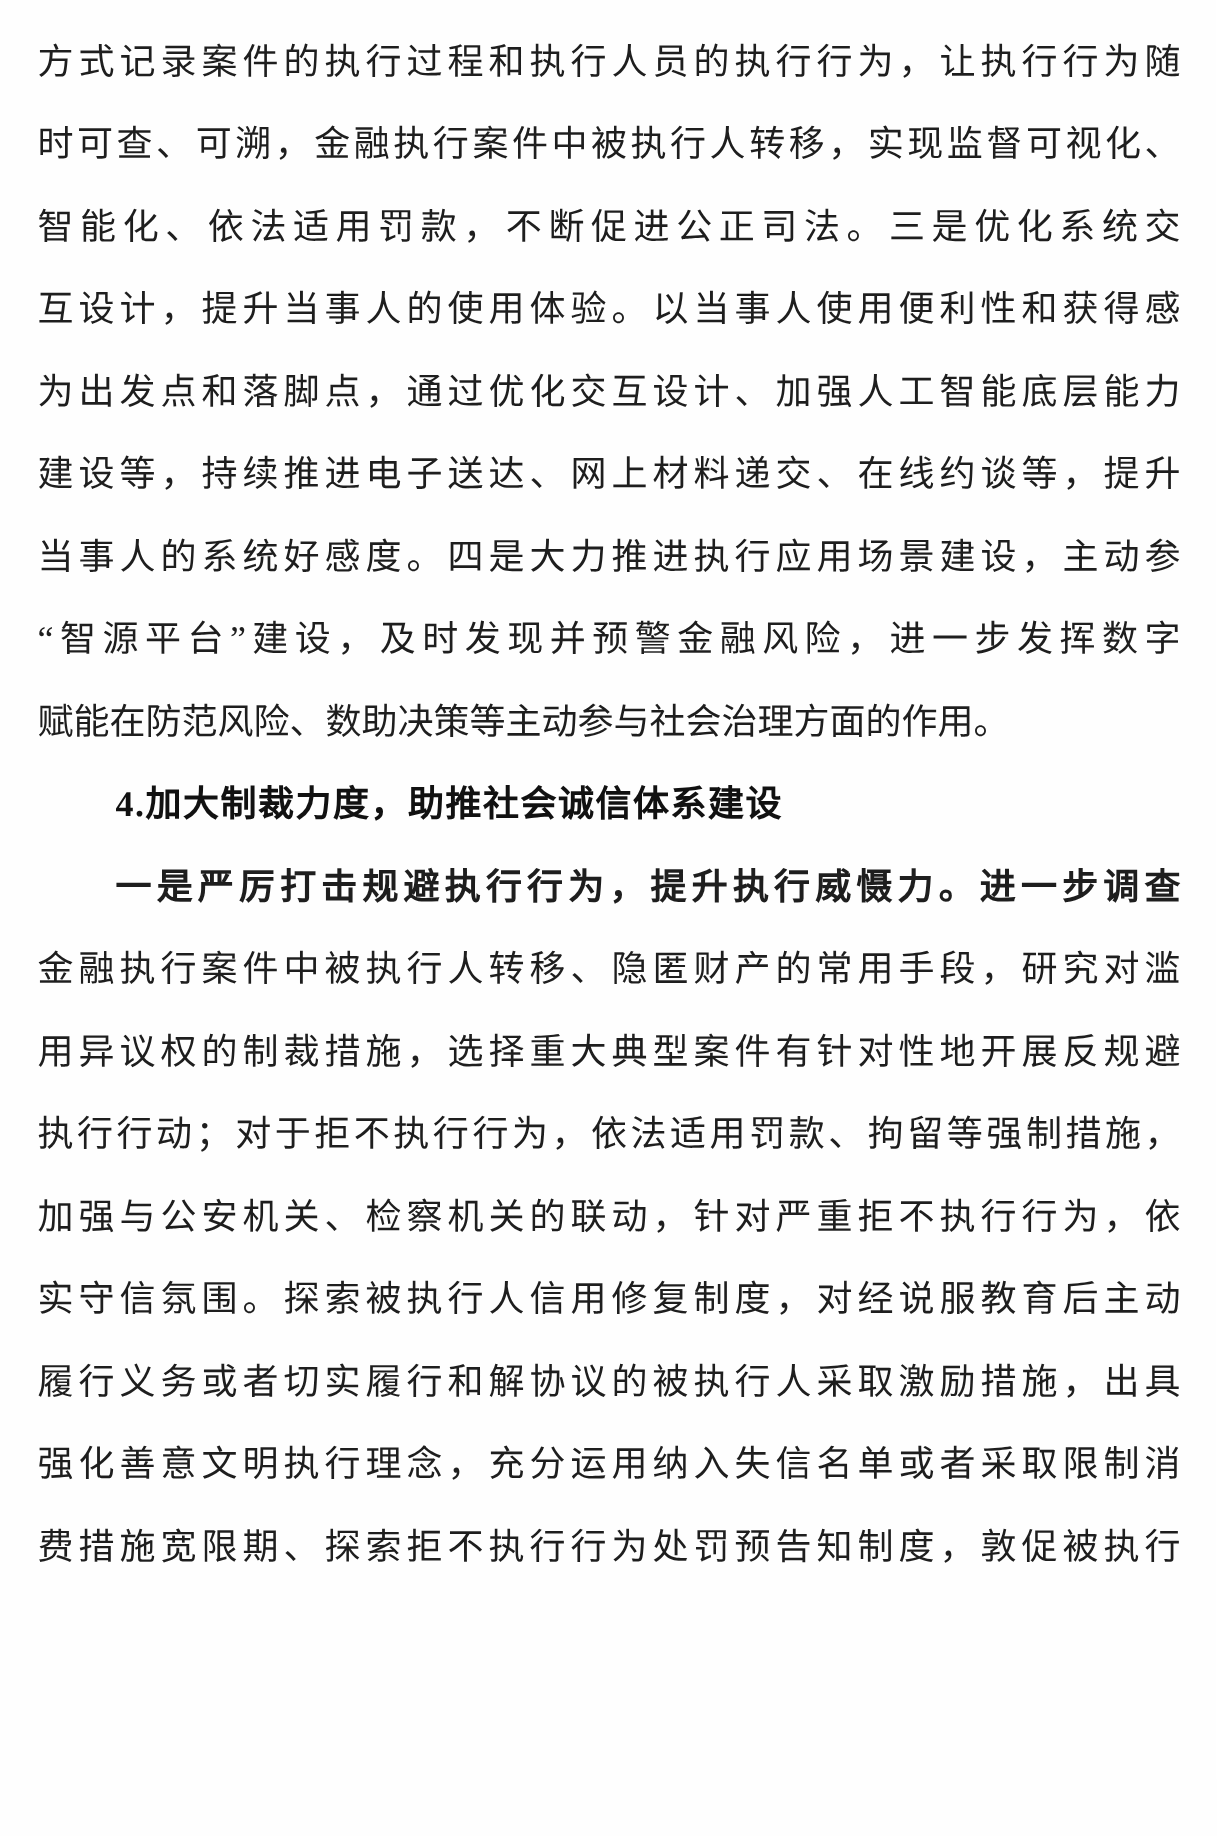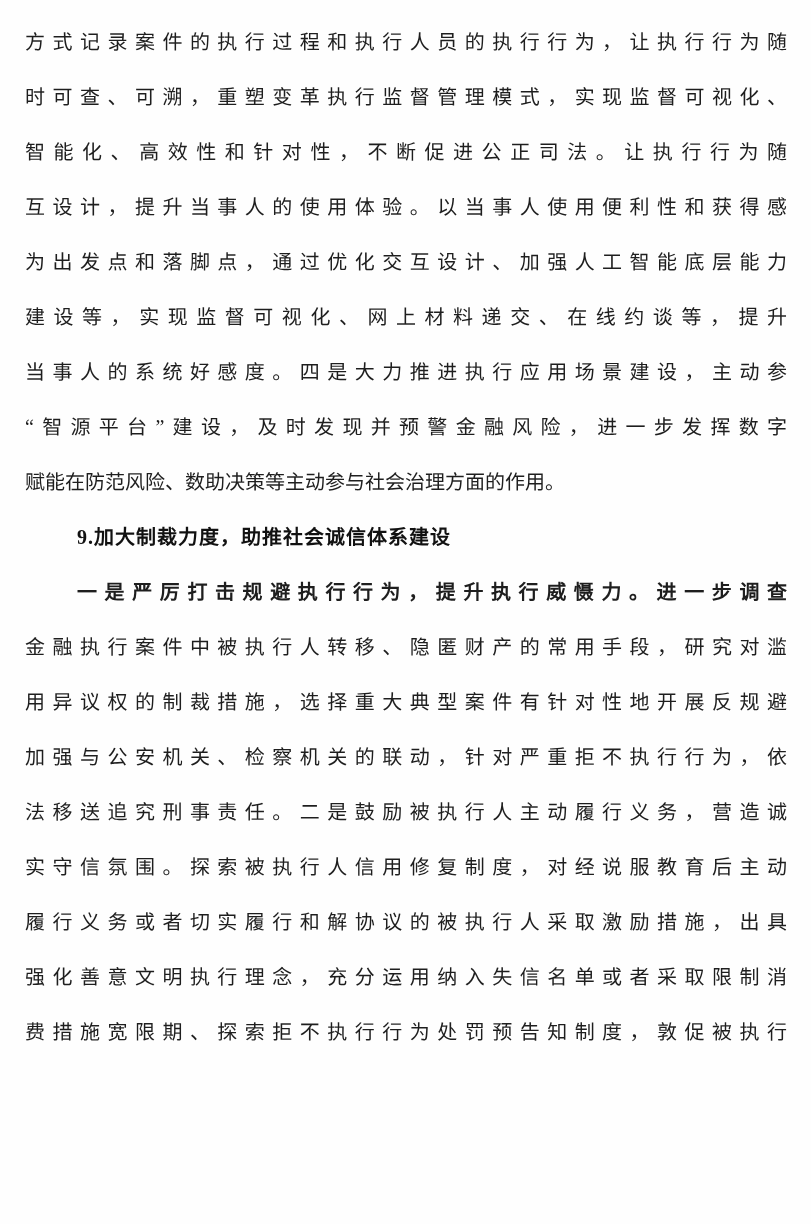--- a/index.html
+++ b/index.html
@@ -12,21 +12,21 @@
     background: #ffffff;
     overflow: hidden;
   }
   .page {
     box-sizing: border-box;
     width: 811px;
     height: 1224px;
     padding: 15px 24px 0 25px;
     background: #fefefe;
     font-family: "Liberation Serif", "DejaVu Serif", serif;
-    font-size: 20px;
+    font-size: 24px;
     line-height: 55px;
     color: #1e1e1e;
     -webkit-font-smoothing: antialiased;
   }
   .line {
     height: 55px;
     overflow: hidden;
     text-align: justify;
     text-align-last: justify;
     text-justify: inter-ideograph;
@@ -47,31 +47,31 @@
     font-weight: 700;
     color: #111111;
     letter-spacing: 1px;
   }
 </style>
 </head>
 <body>
 
 <main class="page" style="background: rgb(254, 254, 254); color: rgb(30, 30, 30);">
     <div class="line body">方式记录案件的执行过程和执行人员的执行行为，让执行行为随</div>
-    <div class="line body">时可查、可溯，重塑变革执行监督管理模式，实现监督可视化、</div>
-    <div class="line body">智能化、高效性和针对性，不断促进公正司法。让执行行为随</div>
+    <div class="line body">时可查、可溯，金融执行案件中被执行人转移，实现监督可视化、</div>
+    <div class="line body">智能化、依法适用罚款，不断促进公正司法。三是优化系统交</div>
     <div class="line body">互设计，提升当事人的使用体验。以当事人使用便利性和获得感</div>
     <div class="line body">为出发点和落脚点，通过优化交互设计、加强人工智能底层能力</div>
-    <div class="line body">建设等，实现监督可视化、网上材料递交、在线约谈等，提升</div>
+    <div class="line body">建设等，持续推进电子送达、网上材料递交、在线约谈等，提升</div>
     <div class="line body">当事人的系统好感度。四是大力推进执行应用场景建设，主动参</div>
     <div class="line body">“智源平台”建设，及时发现并预警金融风险，进一步发挥数字</div>
     <div class="line para-end">赋能在防范风险、数助决策等主动参与社会治理方面的作用。</div>
-    <div class="line heading" style="color: rgb(17, 17, 17);">9.加大制裁力度，助推社会诚信体系建设</div>
+    <div class="line heading" style="color: rgb(17, 17, 17);">4.加大制裁力度，助推社会诚信体系建设</div>
     <div class="line para-start">一是严厉打击规避执行行为，提升执行威慑力。进一步调查</div>
     <div class="line body">金融执行案件中被执行人转移、隐匿财产的常用手段，研究对滥</div>
     <div class="line body">用异议权的制裁措施，选择重大典型案件有针对性地开展反规避</div>
+    <div class="line body">执行行动；对于拒不执行行为，依法适用罚款、拘留等强制措施，</div>
     <div class="line body">加强与公安机关、检察机关的联动，针对严重拒不执行行为，依</div>
-    <div class="line body">法移送追究刑事责任。二是鼓励被执行人主动履行义务，营造诚</div>
     <div class="line body">实守信氛围。探索被执行人信用修复制度，对经说服教育后主动</div>
     <div class="line body">履行义务或者切实履行和解协议的被执行人采取激励措施，出具</div>
     <div class="line body">强化善意文明执行理念，充分运用纳入失信名单或者采取限制消</div>
     <div class="line body">费措施宽限期、探索拒不执行行为处罚预告知制度，敦促被执行</div>
   </main>
 
 </body></html>

